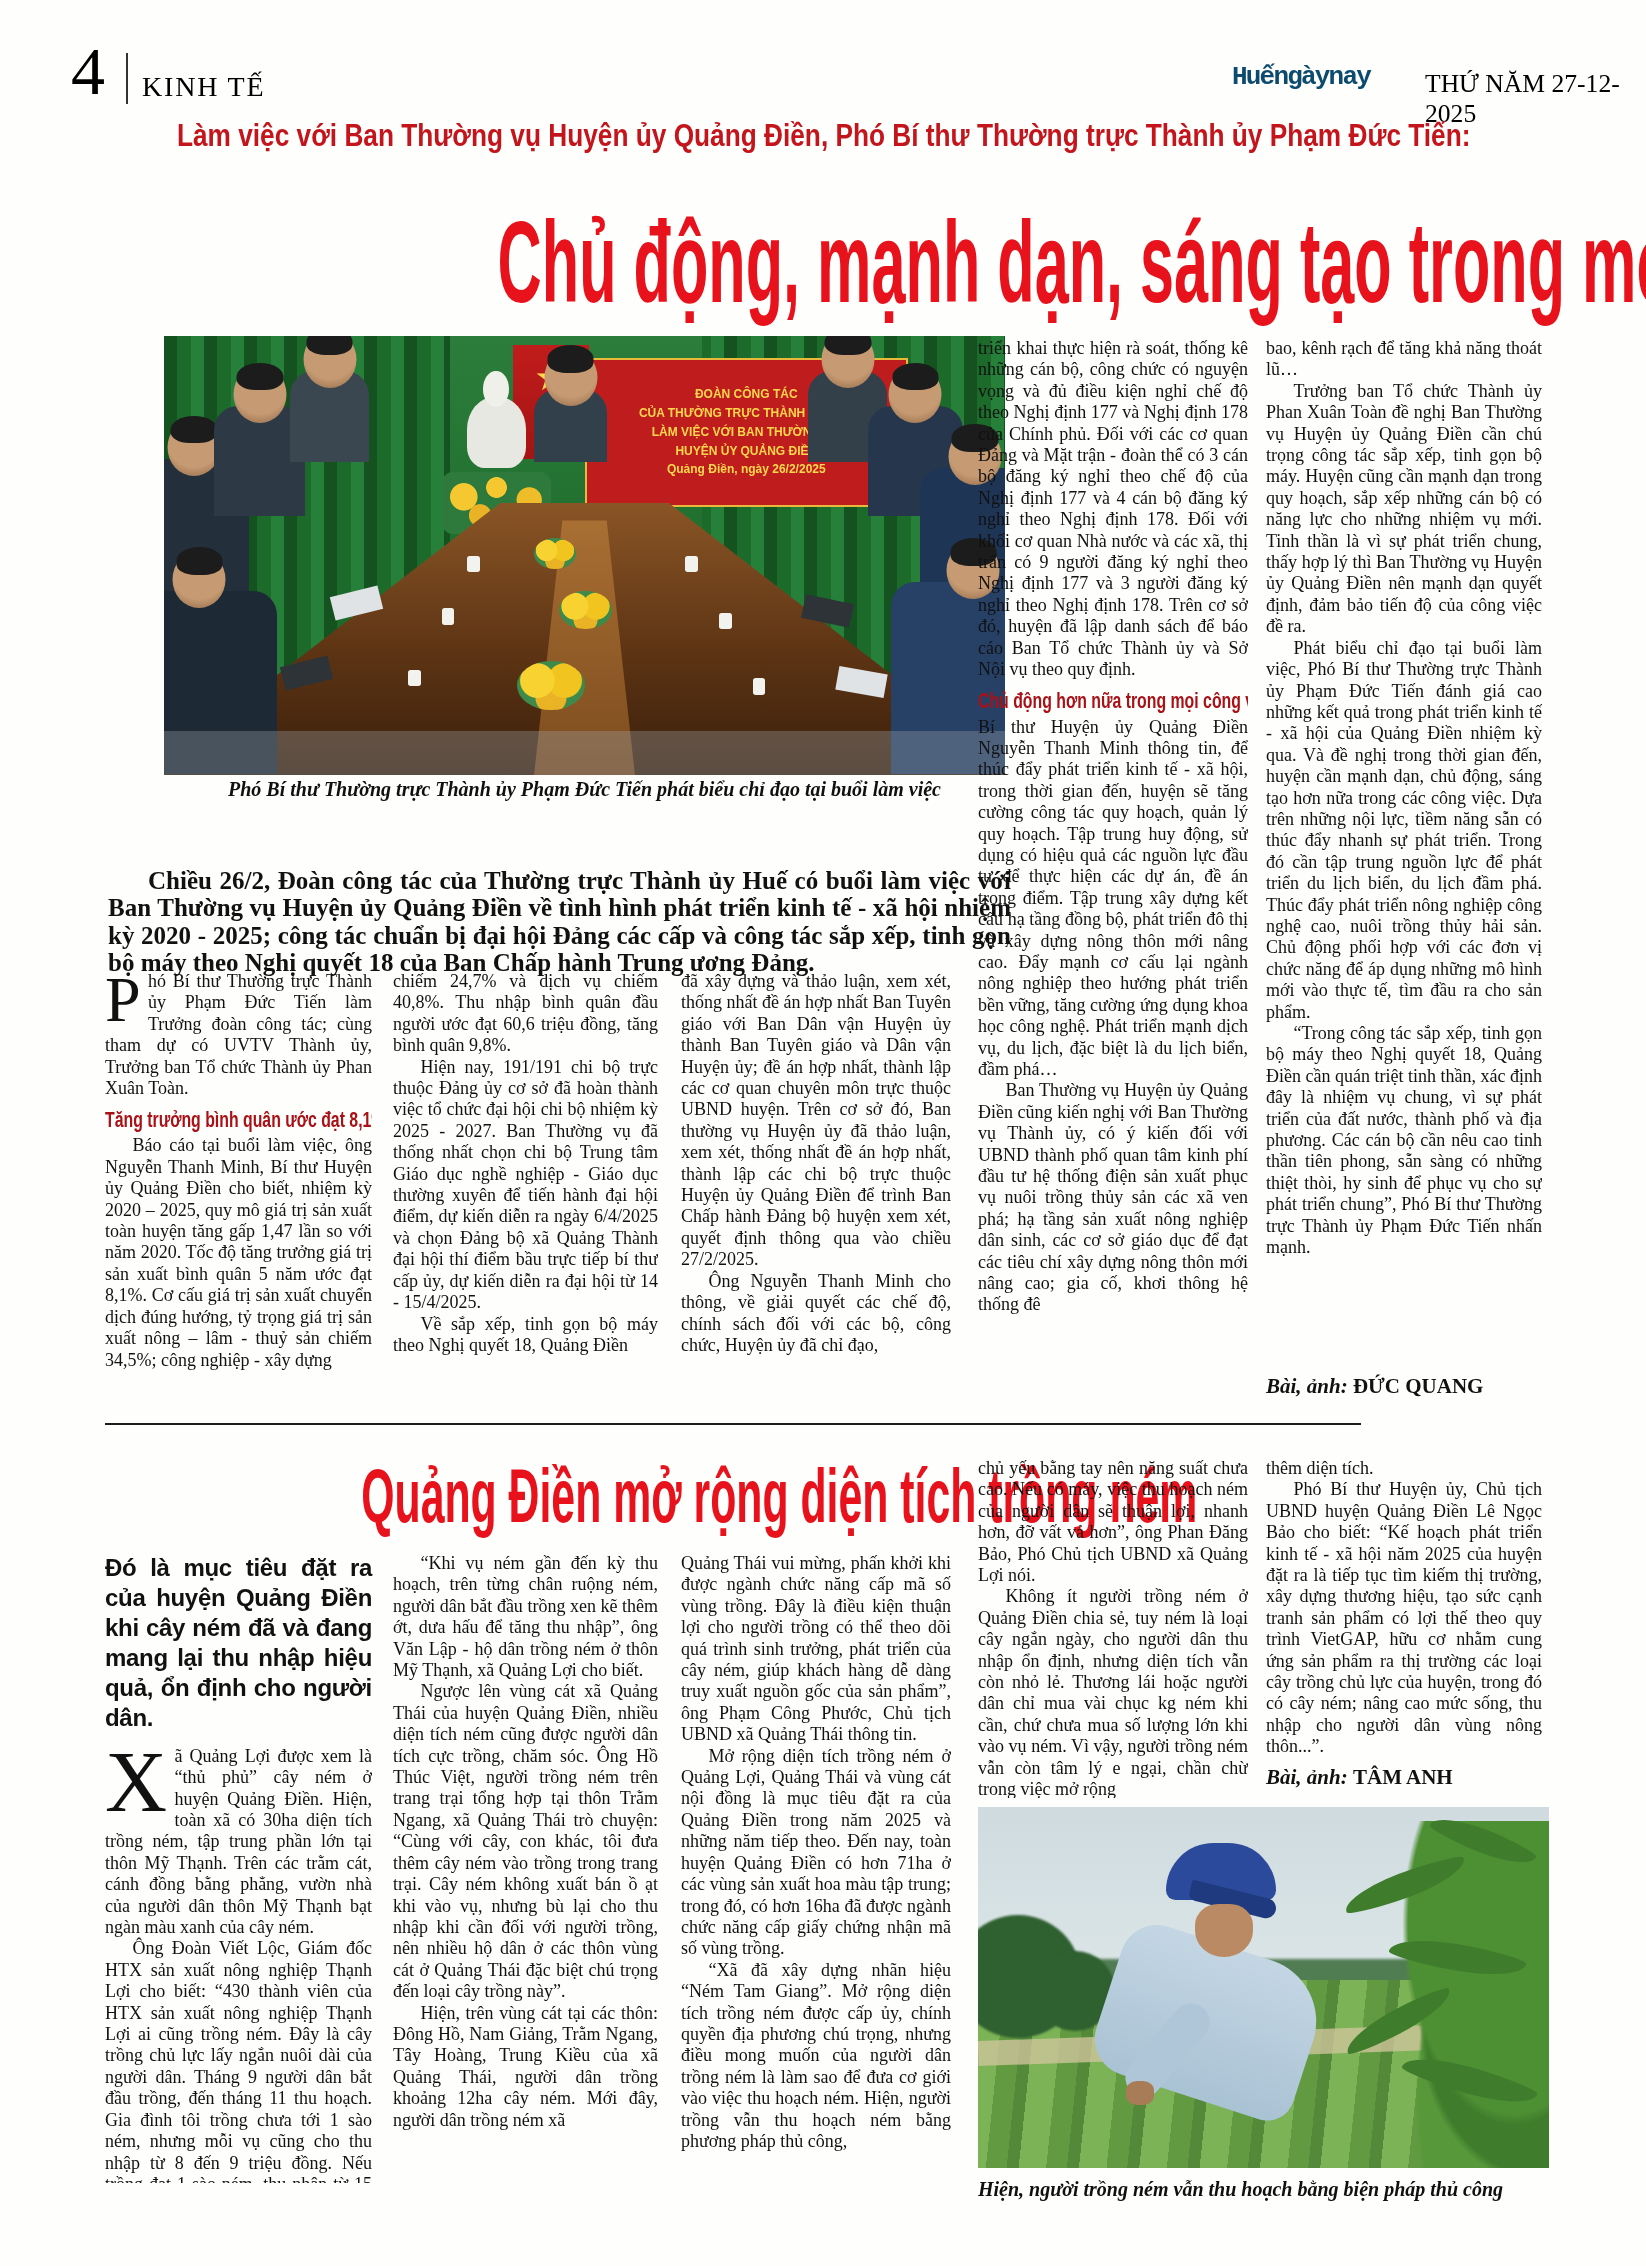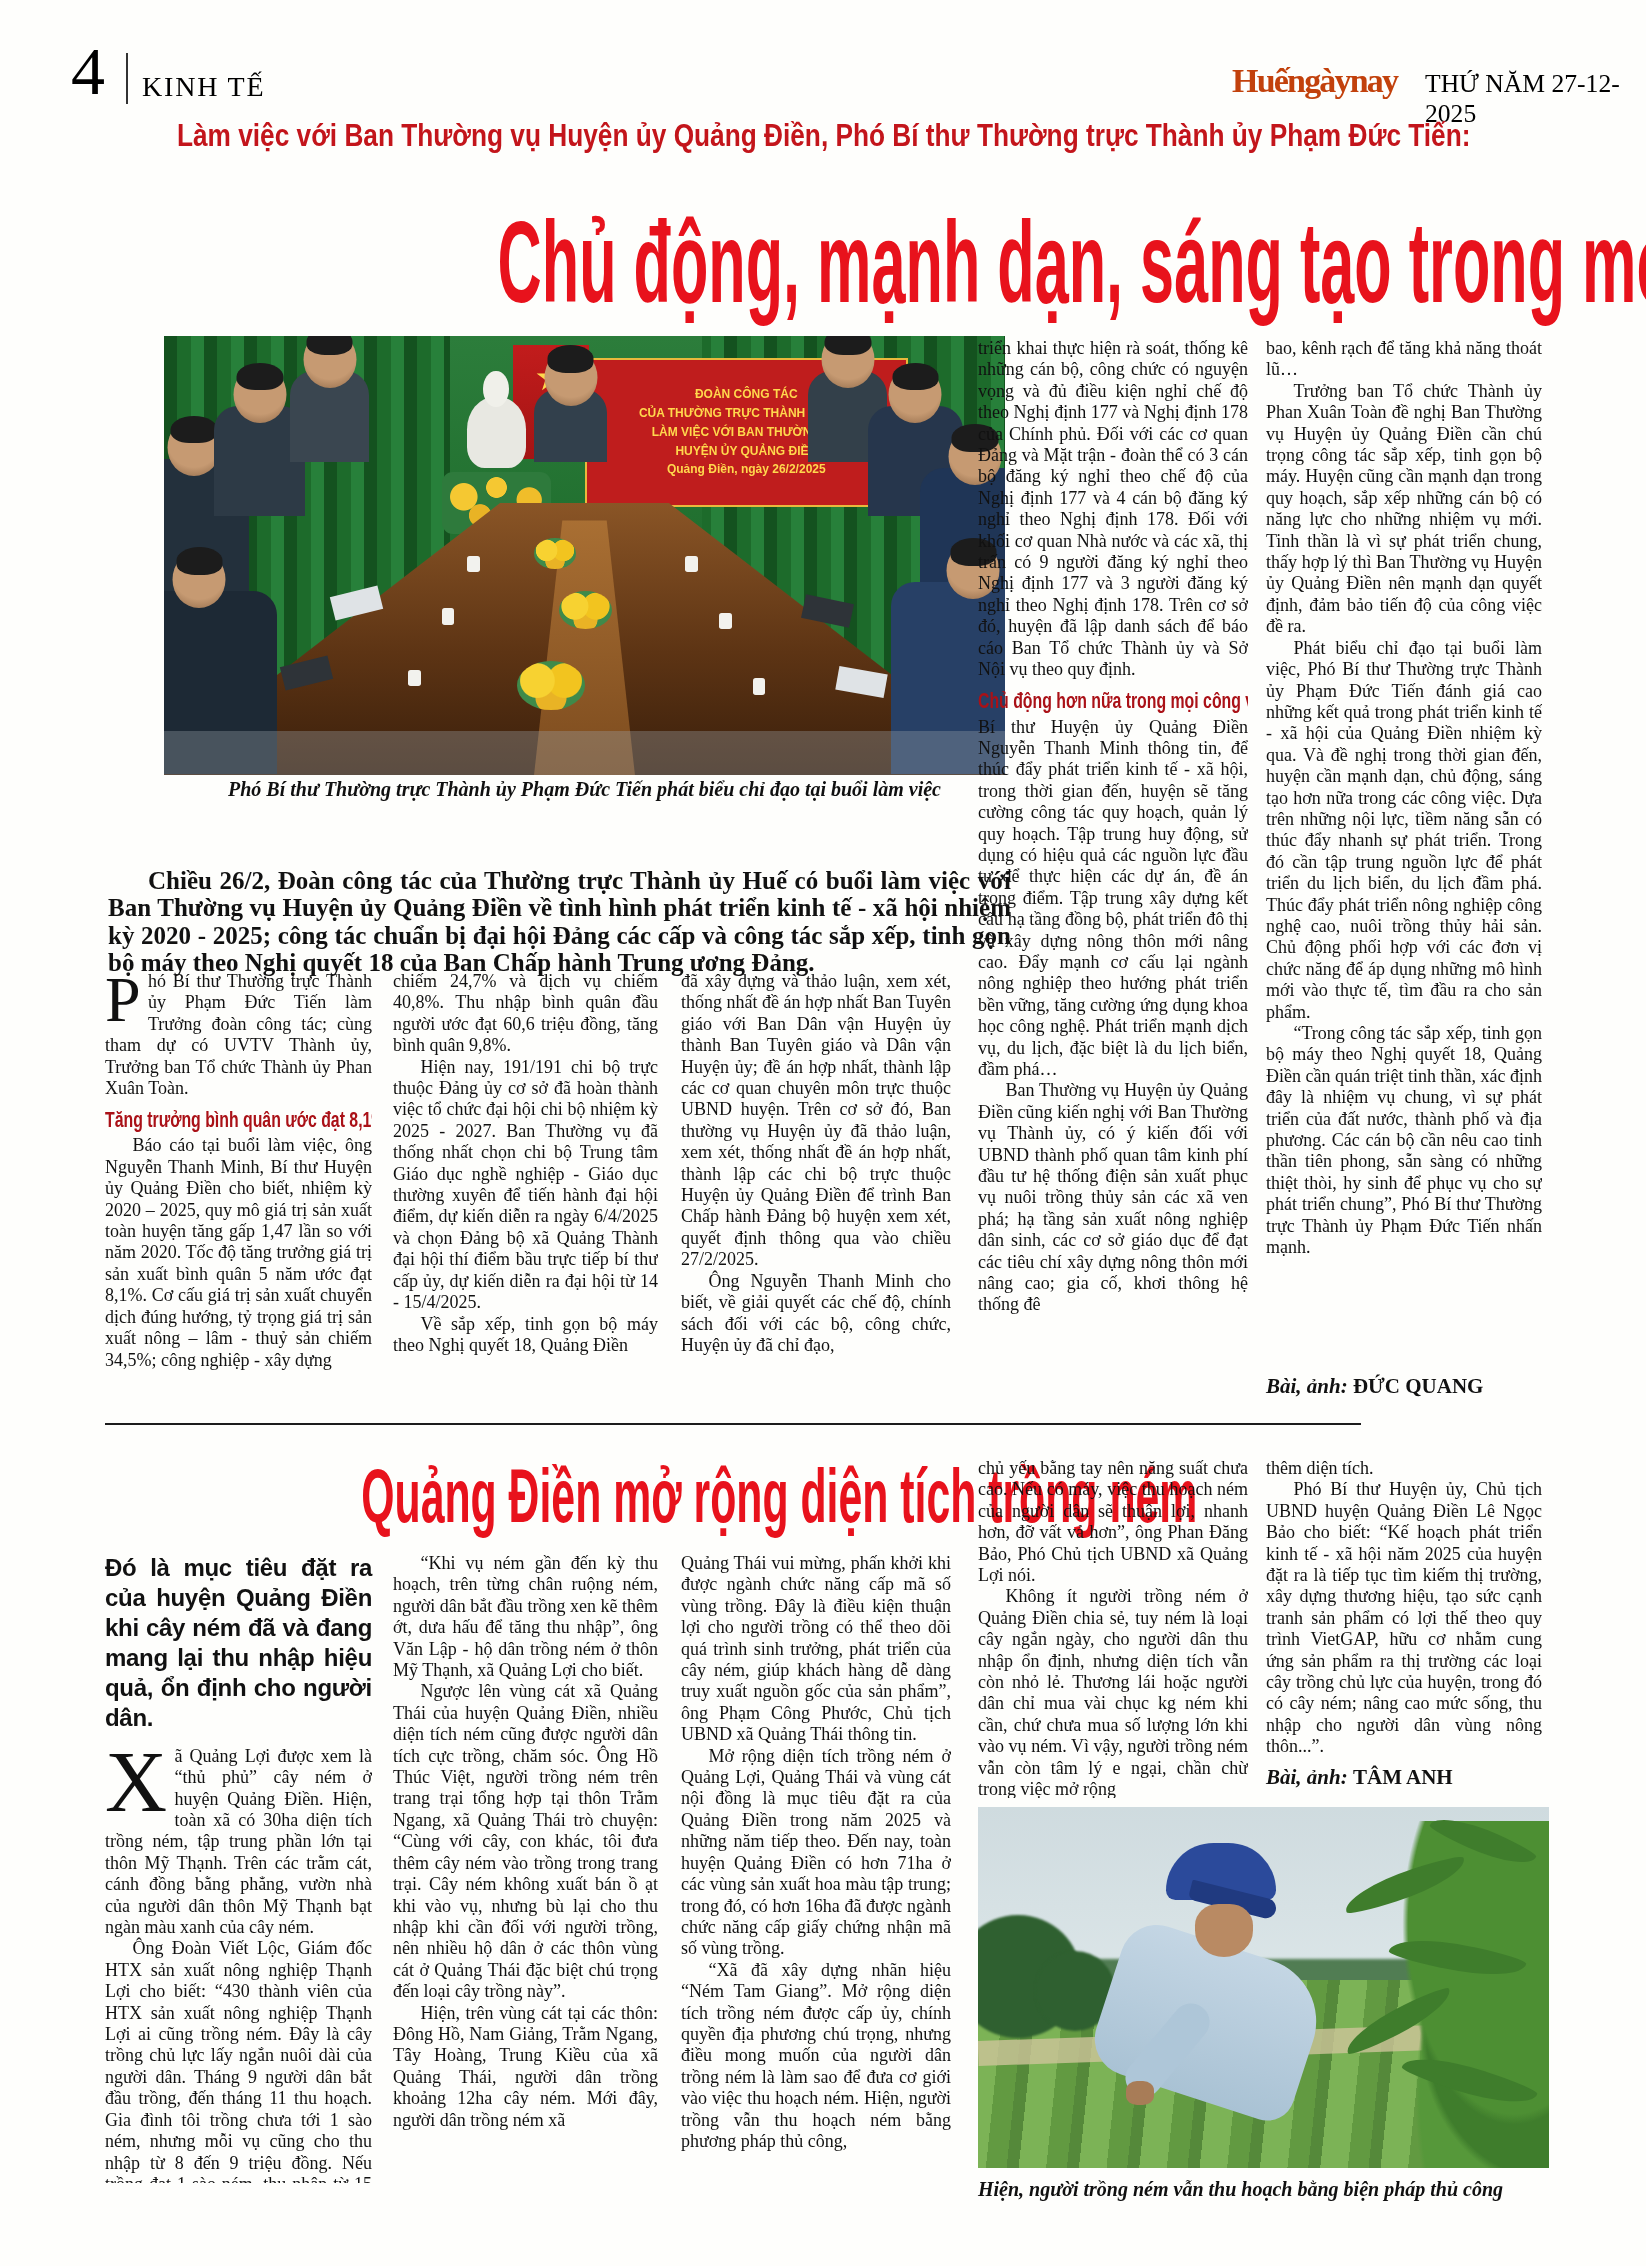--- a/index.html
+++ b/index.html
@@ -4,21 +4,21 @@
 <style>
   html,body{margin:0;padding:0;background:#e6e6e6;}
   #page{position:relative;width:1647px;height:2267px;background:#fefefc;overflow:hidden;
         font-family:"Liberation Serif", serif;color:#111;}
   .abs{position:absolute;}
 
   
   .pagenum{font-size:68px;font-family:"Liberation Serif",serif;color:#000;line-height:1;}
   .hdr-bar{width:1.8px;height:51px;background:#333;}
   .section{font-size:28px;letter-spacing:1.8px;color:#000;}
-  .masthead{font-size:34px;font-weight:bold;color:#c2410c;letter-spacing:-1.8px;font-family:Liberation Serif, serif;}
+  .masthead{font-size:26px;font-weight:bold;color:#0c4a6e;letter-spacing:-1.8px;font-family:Liberation Mono, monospace;}
   .hdr-date{font-size:25.6px;color:#000;}
 
   
   .kicker{width:100%;text-align:center;color:#c3151b;font-family:"Liberation Sans",sans-serif;}
   .kicker span{display:inline-block;transform:scaleX(.82);white-space:nowrap;font-weight:bold;font-size:32px;}
   .headline1{width:100%;text-align:center;color:#e8121c;font-family:"Liberation Sans",sans-serif;}
   .headline1 span{display:inline-block;transform:scale(.60,1.12);white-space:nowrap;font-weight:bold;font-size:102px;line-height:1;}
   .headline2{width:863px;text-align:center;color:#e8121c;font-family:"Liberation Sans",sans-serif;}
   .headline2 span{display:inline-block;transform:scale(.62,1.1);white-space:nowrap;font-weight:bold;font-size:69px;line-height:1;}
 
@@ -183,21 +183,21 @@
       <div class="subhead">Tăng trưởng bình quân ước đạt 8,1%</div>
       <p>Báo cáo tại buổi làm việc, ông Nguyễn Thanh Minh, Bí thư Huyện ủy Quảng Điền cho biết, nhiệm kỳ 2020 – 2025, quy mô giá trị sản xuất toàn huyện tăng gấp 1,47 lần so với năm 2020. Tốc độ tăng trưởng giá trị sản xuất bình quân 5 năm ước đạt 8,1%. Cơ cấu giá trị sản xuất chuyển dịch đúng hướng, tỷ trọng giá trị sản xuất nông – lâm - thuỷ sản chiếm 34,5%; công nghiệp - xây dựng</p>
     </div>
   <div class="abs col" style="left:393px;top:971px;width:265px;height:451px;">
       <p class="ni">chiếm 24,7% và dịch vụ chiếm 40,8%. Thu nhập bình quân đầu người ước đạt 60,6 triệu đồng, tăng bình quân 9,8%.</p>
       <p>Hiện nay, 191/191 chi bộ trực thuộc Đảng ủy cơ sở đã hoàn thành việc tổ chức đại hội chi bộ nhiệm kỳ 2025 - 2027. Ban Thường vụ đã thống nhất chọn chi bộ Trung tâm Giáo dục nghề nghiệp - Giáo dục thường xuyên để tiến hành đại hội điểm, dự kiến diễn ra ngày 6/4/2025 và chọn Đảng bộ xã Quảng Thành đại hội thí điểm bầu trực tiếp bí thư cấp ủy, dự kiến diễn ra đại hội từ 14 - 15/4/2025.</p>
       <p>Về sắp xếp, tinh gọn bộ máy theo Nghị quyết 18, Quảng Điền</p>
     </div>
   <div class="abs col" style="left:681px;top:971px;width:270px;height:451px;">
       <p class="ni">đã xây dựng và thảo luận, xem xét, thống nhất đề án hợp nhất Ban Tuyên giáo với Ban Dân vận Huyện ủy thành Ban Tuyên giáo và Dân vận Huyện ủy; đề án hợp nhất, thành lập các cơ quan chuyên môn trực thuộc UBND huyện. Trên cơ sở đó, Ban thường vụ Huyện ủy đã thảo luận, xem xét, thống nhất đề án hợp nhất, thành lập các chi bộ trực thuộc Huyện ủy Quảng Điền để trình Ban Chấp hành Đảng bộ huyện xem xét, quyết định thông qua vào chiều 27/2/2025.</p>
-      <p>Ông Nguyễn Thanh Minh cho biết, về giải quyết các chế độ, chính sách đối với các bộ, công chức, Huyện ủy đã chỉ đạo,</p>
+      <p>Ông Nguyễn Thanh Minh cho thông, về giải quyết các chế độ, chính sách đối với các bộ, công chức, Huyện ủy đã chỉ đạo,</p>
     </div>
   <div class="abs col" style="left:978px;top:338px;width:270px;height:1083px;">
       <p class="ni">triển khai thực hiện rà soát, thống kê những cán bộ, công chức có nguyện vọng và đủ điều kiện nghỉ chế độ theo Nghị định 177 và Nghị định 178 của Chính phủ. Đối với các cơ quan Đảng và Mặt trận - đoàn thể có 3 cán bộ đăng ký nghỉ theo chế độ của Nghị định 177 và 4 cán bộ đăng ký nghỉ theo Nghị định 178. Đối với khối cơ quan Nhà nước và các xã, thị trấn có 9 người đăng ký nghỉ theo Nghị định 177 và 3 người đăng ký nghỉ theo Nghị định 178. Trên cơ sở đó, huyện đã lập danh sách để báo cáo Ban Tổ chức Thành ủy và Sở Nội vụ theo quy định.</p>
       <div class="subhead">Chủ động hơn nữa trong mọi công việc</div>
       <p class="ni">Bí thư Huyện ủy Quảng Điền Nguyễn Thanh Minh thông tin, để thúc đẩy phát triển kinh tế - xã hội, trong thời gian đến, huyện sẽ tăng cường công tác quy hoạch, quản lý quy hoạch. Tập trung huy động, sử dụng có hiệu quả các nguồn lực đầu tư để thực hiện các dự án, đề án trọng điểm. Tập trung xây dựng kết cấu hạ tầng đồng bộ, phát triển đô thị và xây dựng nông thôn mới nâng cao. Đẩy mạnh cơ cấu lại ngành nông nghiệp theo hướng phát triển bền vững, tăng cường ứng dụng khoa học công nghệ. Phát triển mạnh dịch vụ, du lịch, đặc biệt là du lịch biển, đầm phá…</p>
       <p>Ban Thường vụ Huyện ủy Quảng Điền cũng kiến nghị với Ban Thường vụ Thành ủy, có ý kiến đối với UBND thành phố quan tâm kinh phí đầu tư hệ thống điện sản xuất phục vụ nuôi trồng thủy sản các xã ven phá; hạ tầng sản xuất nông nghiệp dân sinh, các cơ sở giáo dục để đạt các tiêu chí xây dựng nông thôn mới nâng cao; gia cố, khơi thông hệ thống đê</p>
     </div>
   <div class="abs col" style="left:1266px;top:338px;width:276px;height:1031px;">
       <p class="ni">bao, kênh rạch để tăng khả năng thoát lũ…</p>
       <p>Trưởng ban Tổ chức Thành ủy Phan Xuân Toàn đề nghị Ban Thường vụ Huyện ủy Quảng Điền cần chú trọng công tác sắp xếp, tinh gọn bộ máy. Huyện cũng cần mạnh dạn trong quy hoạch, sắp xếp những cán bộ có năng lực cho những nhiệm vụ mới. Tinh thần là vì sự phát triển chung, thấy hợp lý thì Ban Thường vụ Huyện ủy Quảng Điền nên mạnh dạn quyết định, đảm bảo tiến độ của công việc đề ra.</p>

